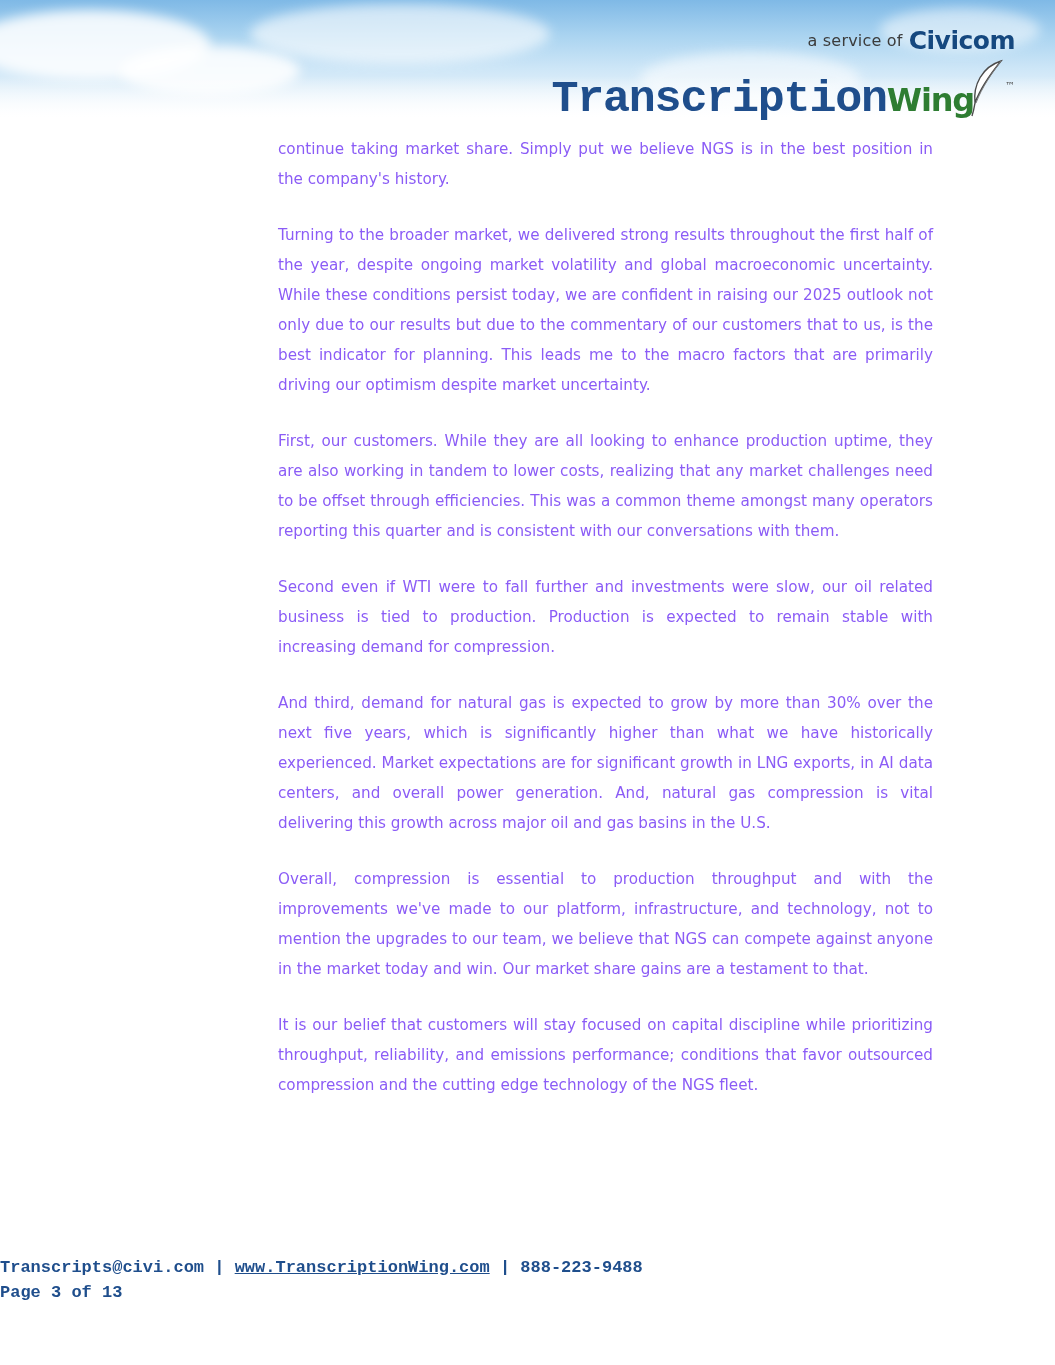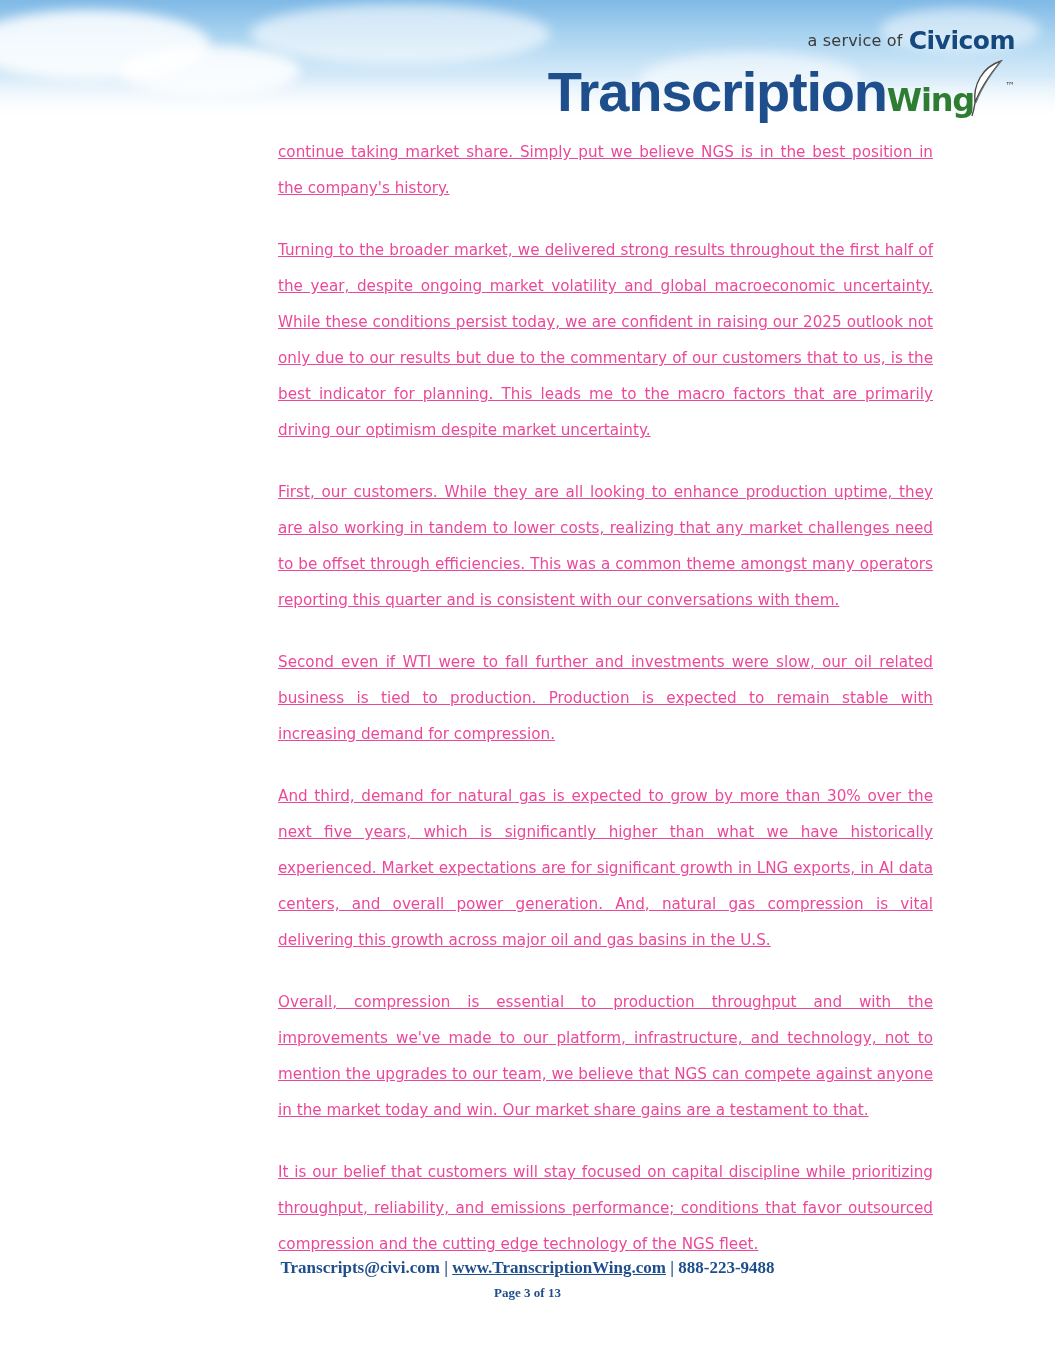--- a/index.html
+++ b/index.html
@@ -64,22 +64,22 @@
     display: inline-block;
     margin-left: 6px;
     vertical-align: -3px;
   }
   .brand-main {
     margin-top: 4px;
     white-space: nowrap;
     line-height: 1;
   }
   .brand-transcription {
-    font-family: Liberation Sans, sans-serif;
-    font-size: 56px;
+    font-family: Liberation Mono, monospace;
+    font-size: 45px;
     font-weight: bold;
     color: #1f4e8c;
     letter-spacing: -1.2px;
   }
   .brand-wing {
     font-family: "DejaVu Sans", sans-serif;
     font-size: 32px;
     font-weight: bold;
     color: #2e7d32;
     letter-spacing: -1.2px;
@@ -99,49 +99,47 @@
   
   .page-body {
     position: absolute;
     left: 278px;
     top: 134px;
     width: 655px;
   }
   .para {
     font-family: "DejaVu Sans", sans-serif;
     font-size: 15.2px;
-    line-height: 36px;
+    line-height: 30px;
     text-align: justify;
-    color: #ec4899;
+    color: #8b5cf6;
     margin: 0 0 26px 0;
-    text-decoration: underline;
   }
   .para:last-child { margin-bottom: 16px; }
 
   
   .footer {
     position: absolute;
     left: 0;
     right: 0;
     top: 1255px;
-    text-align: center;
-    font-family: Liberation Serif, serif;
+    font-family: Liberation Mono, monospace;
     font-weight: bold;
     font-size: 17px;
     color: #1f4e8c;
     line-height: 25px;
   }
   .footer a {
     color: #1f4e8c;
     text-decoration: underline;
   }
   .footer-sep { color: #1f4e8c; }
   .footer-page {
     display: block;
-    font-size: 13px;
+    font-size: 17px;
     font-weight: bold;
     color: #1f4e8c;
   }
 </style>
 </head>
 <body>
 
 <div class="header">
   <div class="cloud c1"></div>
   <div class="cloud c2"></div>

